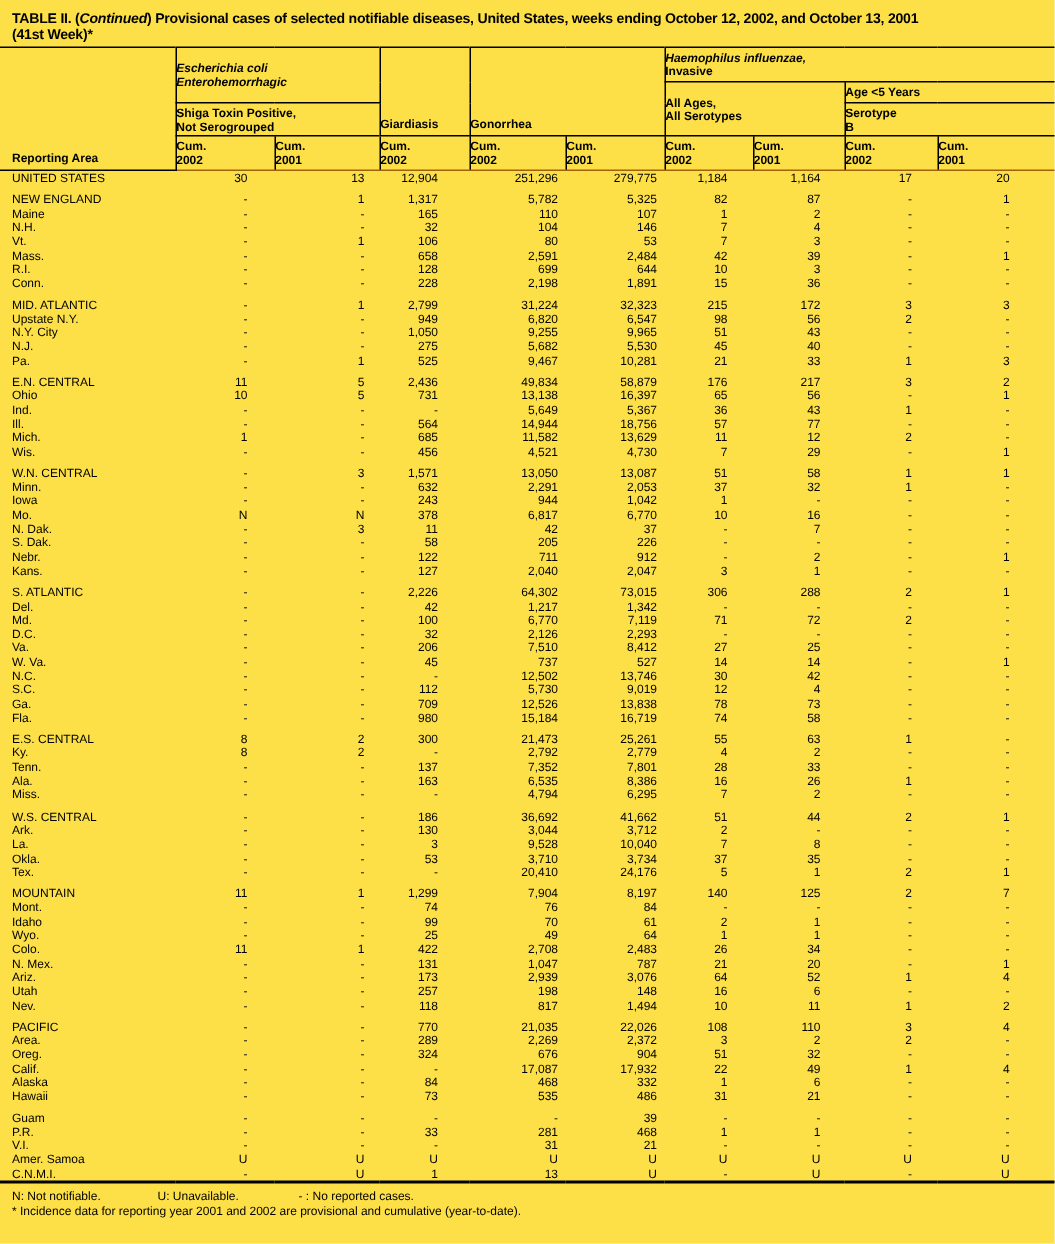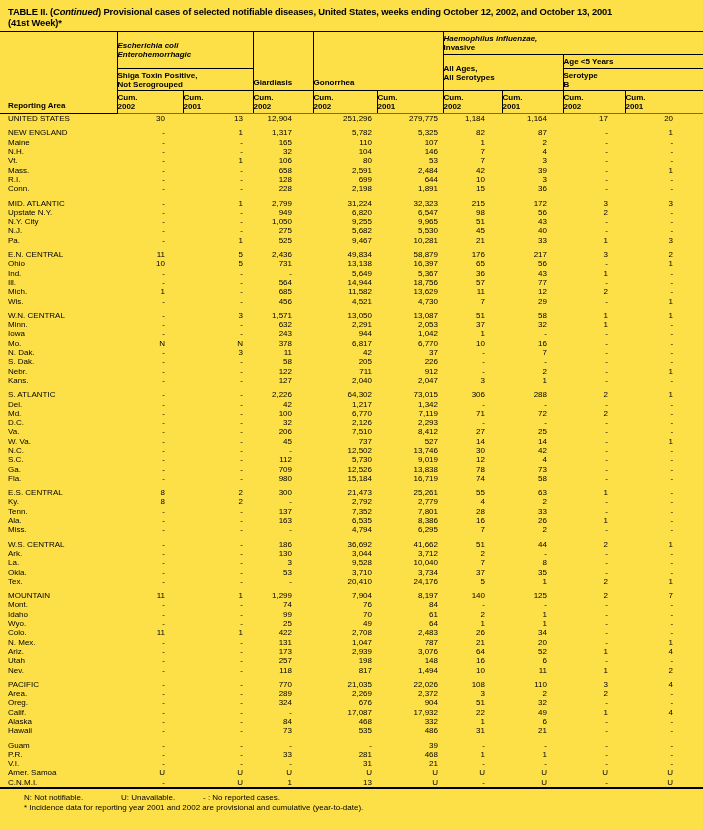--- a/index.html
+++ b/index.html
@@ -57,25 +57,25 @@
   tbody td:nth-child(2)  { padding-right:18px; }
   tbody td:nth-child(3)  { padding-right:10px; }
   tbody td:nth-child(4)  { padding-right:21px; }
   tbody td:nth-child(5)  { padding-right:5px;  }
   tbody td:nth-child(6)  { padding-right:5px;  }
   tbody td:nth-child(7)  { padding-right:17px; }
   tbody td:nth-child(8)  { padding-right:16px; }
   tbody td:nth-child(9)  { padding-right:17px; }
   tbody td:nth-child(10) { padding-right:30px; }
 
-  .footnotes { font-size:8px; line-height:9.5px; margin-top:4px;padding-left:16px; }
+  .footnotes { font-size:8px; line-height:9.5px; margin-top:4px; }
   .fn-line1 { position:relative; height:10px; }
   .fn-line1 .fn-n    { position:absolute; left:8px; }
   .fn-line1 .fn-u    { position:absolute; left:105px; }
-  .fn-line1 .fn-dash { position:absolute; left:187px; }
+  .fn-line1 .fn-dash { position:absolute; left:199px; }
   .fn-line2 { padding-left:8px; }
 </style>
 </head>
 <body>
 
 <div class="page">
 
   <div class="title">
     <span>TABLE II. (</span><span class="cont">Continued</span><span>) Provisional cases of selected notifiable diseases, United States, weeks ending October 12, 2002, and October 13, 2001</span><br>
     <span>(41st Week)*</span>

